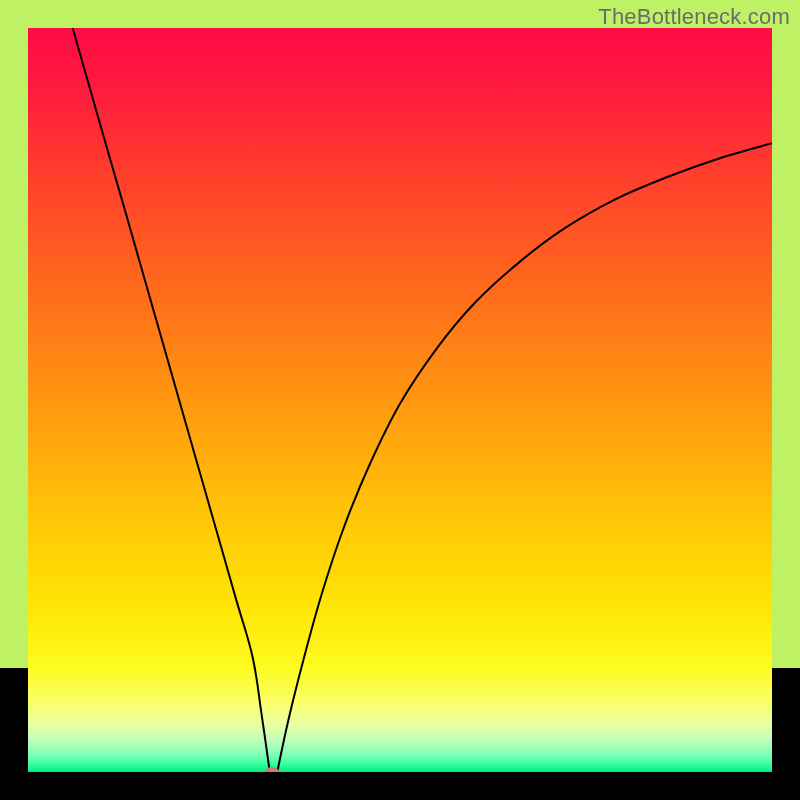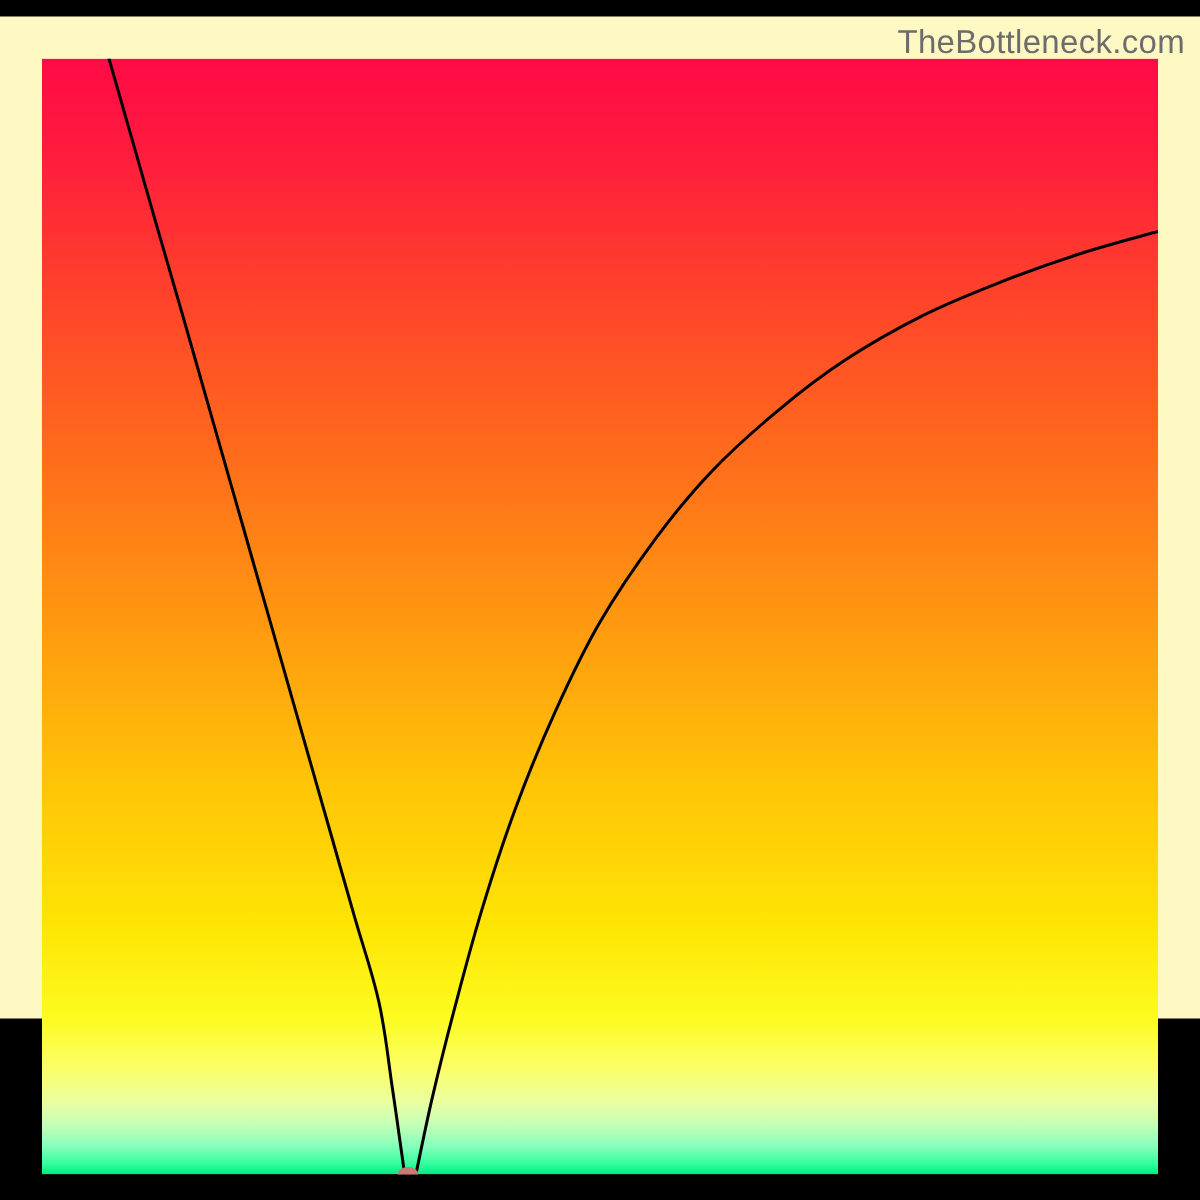--- a/index.html
+++ b/index.html
@@ -6,24 +6,24 @@
     margin: 0;
     padding: 0;
     width: 800px;
     height: 800px;
     overflow: hidden;
     background: #000;
     font-family: Arial, Helvetica, sans-serif;
   }
   .frame {
     position: absolute;
-    top: 11px; left: 0;
+    top: 0; left: 0;
     width: 800px;
     height: 668px;
-    background: #fef9c3;
+    background: #bef264;
   }
   .plot-area {
     position: absolute;
     top: 28px;
     left: 28px;
     width: 744px;
     height: 744px;
     overflow: hidden;
   }
   .gradient {

